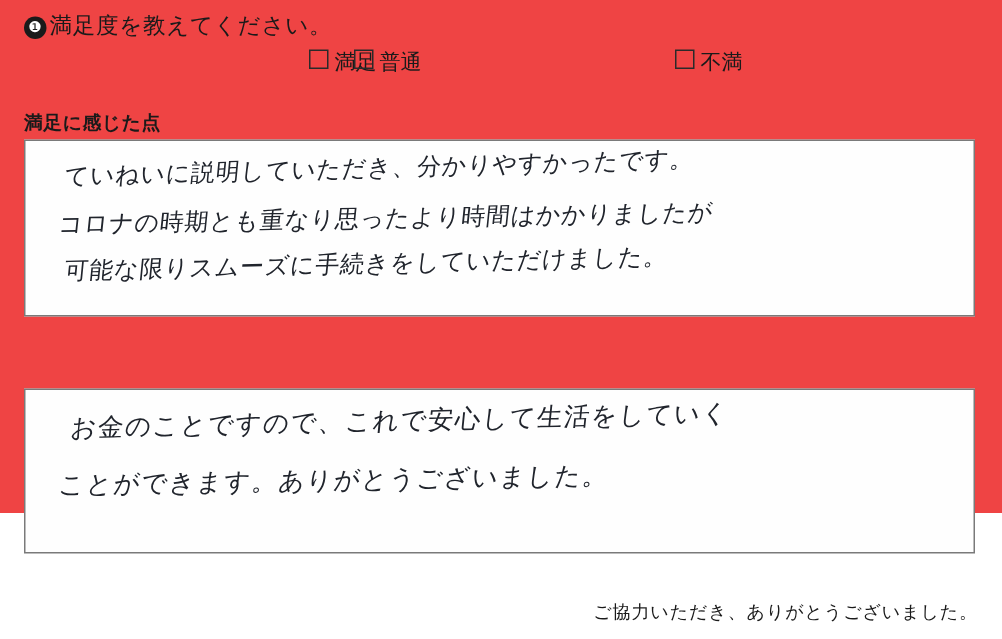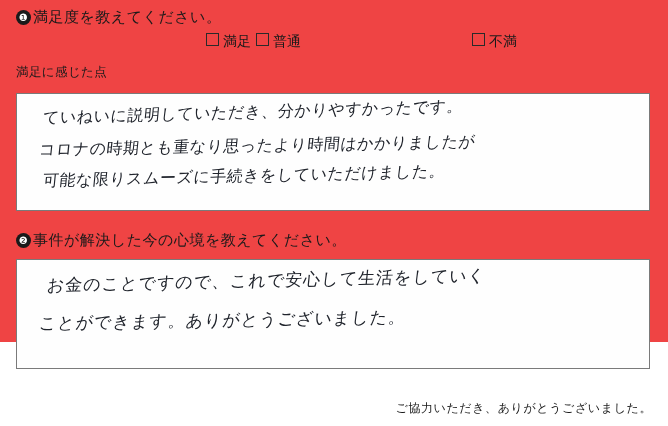--- a/index.html
+++ b/index.html
@@ -76,31 +76,31 @@
     width: 15px;
     height: 1px;
     left: -2px;
     top: 5px;
   }
   .choice.checked .box::before { transform: rotate(42deg); }
   .choice.checked .box::after  { transform: rotate(-42deg); }
 
   .c0 { left: 0px; }
   .c1 { left: 146px; margin-left: 44px; }
-  .c2 { left: 240px; }
+  .c2 { left: 220px; }
   .c3 { left: 334px; }
-  .c4 { left: 456px; text-align: center; }
+  .c4 { left: 434px; text-align: center; }
 
   
   .sub-label {
     position: absolute;
     left: 16px;
-    top: 64px;
+    top: 74px;
     font-size: 12.5px;
-    font-weight: normal;
+    font-weight: bold;
     letter-spacing: 0.4px;
   }
 
   
   .answer-box {
     position: absolute;
     border: 1px solid #7a7a7a;
     background: #fefefe;
     box-sizing: border-box;
   }
@@ -175,23 +175,20 @@
   </div>
 
   <div class="sub-label">満足に感じた点</div>
 
   <div class="answer-box" id="answer-box-1">
     <div class="hand" id="hw1-l1">ていねいに説明していただき、分かりやすかったです。</div>
     <div class="hand" id="hw1-l2">コロナの時期とも重なり思ったより時間はかかりましたが</div>
     <div class="hand" id="hw1-l3">可能な限りスムーズに手続きをしていただけました。</div>
   </div>
 
-  <div class="q2-title">
-    <span class="marker">❷</span><span>事件が解決した今の心境を教えてください。</span>
-  </div>
 
   <div class="answer-box" id="answer-box-2">
     <div class="hand" id="hw2-l1">お金のことですので、これで安心して生活をしていく</div>
     <div class="hand" id="hw2-l2">ことができます。ありがとうございました。</div>
   </div>
 
   <div class="footer">ご協力いただき、ありがとうございました。</div>
 
 </div>
 

